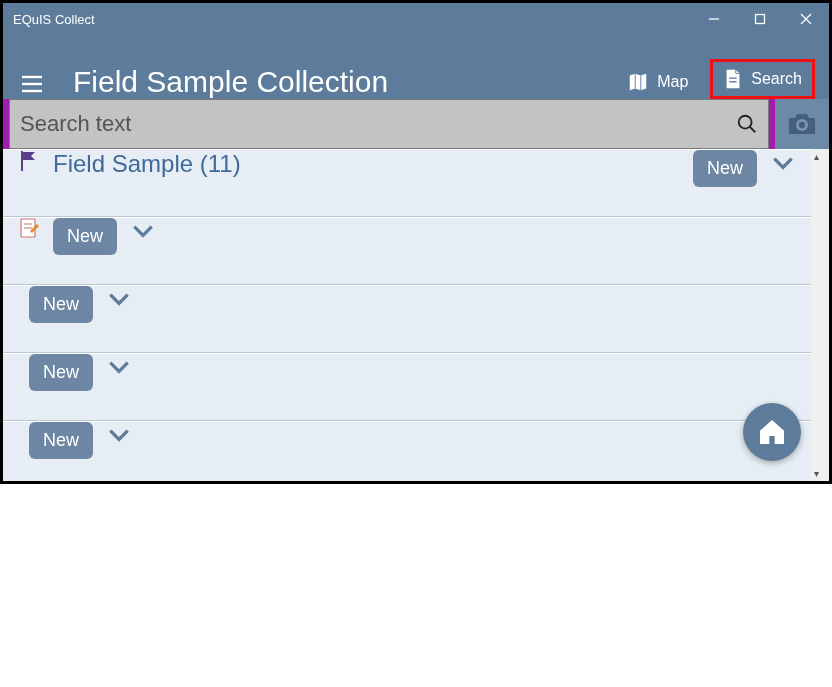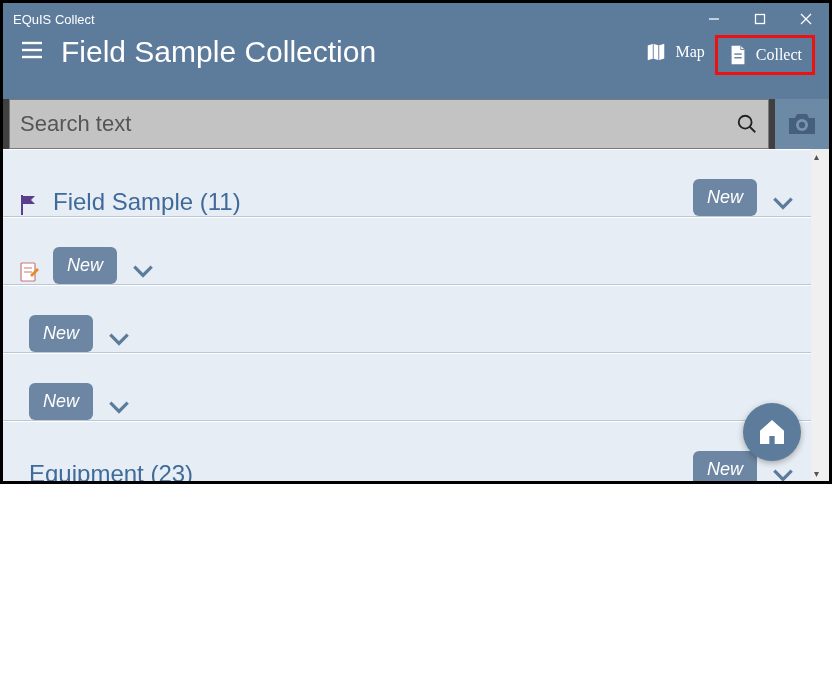--- a/index.html
+++ b/index.html
@@ -13,33 +13,33 @@
     height: 32px; background: #5d7b9b; display: flex; align-items: center;
     color: #fff; font-size: 13px; padding-left: 10px; flex-shrink: 0;
   }
   .titlebar .title { flex: 1; }
   .win-btn {
     width: 46px; height: 32px; display: flex; align-items: center; justify-content: center;
     color: #fff; cursor: pointer;
   }
   
   .appheader {
-    height: 64px; background: #5d7b9b; display: flex; align-items: flex-start;
-    padding: 0 14px; color: #fff; flex-shrink: 0;
+    height: 64px; background: #5d7b9b; display: flex; align-items: flex-end;
+    padding: 0 14px; color: #fff; flex-shrink: 0; gap: 12px;
   }
   .hamburger { width: 30px; height: 30px; display: flex; align-items: center; justify-content: center; cursor: pointer; margin-right: 14px;}
   .appheader .page-title { font-size: 30px; font-weight: 300; flex: 1; color: #fff; }
   .header-action {
     display: flex; align-items: center; gap: 8px; padding: 6px 10px; cursor: pointer;
-    font-size: 16px; color: #fff; font-family: Liberation Serif, serif;
+    font-size: 16px; color: #fff;
   }
   .reports-highlight { border: 3px solid #e11; }
   
   .searchrow {
-    display: flex; align-items: stretch; height: 50px; background: #404040; padding: 0 0 0 6px; gap: 6px; flex-shrink:0;
+    display: flex; align-items: stretch; height: 50px; background: #a21caf; padding: 0 0 0 6px; gap: 6px; flex-shrink:0;
   }
   .searchbox {
     flex: 1; display: flex; align-items: center; background: #c3c3c3;
     border: 1px solid #7a7a7a; padding: 0 10px;
   }
   .searchbox input {
     flex:1; border:none; outline:none; background:transparent; font-size:22px; color:#444;
   }
   .searchbox input::placeholder { color:#555; }
   .camera-btn {
@@ -47,29 +47,29 @@
   }
   
   .body-area { flex:1; display:flex; position:relative; overflow:hidden; }
   .list { flex:1; overflow-y:auto; background:#fff; }
   .scrollbar-gutter { width:18px; background:#f0f0f0; position:relative; }
   .scroll-arrow { position:absolute; left:3px; font-size:10px; color:#555; }
   .scroll-arrow.top { top:2px; }
   .scroll-arrow.bottom { bottom:2px; }
   
   .row {
-    display:flex; align-items:flex-end; height:68px; padding:0 14px;
+    display:flex; align-items:flex-start; height:68px; padding:0 14px;
     background:#e6edf4; border-bottom:1px solid #b9c6d3; border-top:1px solid #fff;
     gap:12px;
   }
   .row-icon { width:24px; display:flex; justify-content:center; }
   .row-label { flex:1; font-size:24px; color:#3f6a9a; font-weight:400; white-space:nowrap; overflow:hidden; }
   .new-btn {
     background:#6c86a3; color:#fff; border:none; border-radius:6px;
-    font-size:18px; padding:8px 14px; cursor:pointer;font-style:italic;
+    font-size:18px; padding:8px 14px; cursor:pointer;
   }
   .chevron { width:28px; color:#5d7b9b; display:flex; align-items:center; justify-content:center; cursor:pointer; }
   
   .home-fab {
     position:absolute; right:28px; bottom:20px; width:58px; height:58px; border-radius:50%;
     background:#5d7b9b; display:flex; align-items:center; justify-content:center; cursor:pointer;
     box-shadow:0 2px 6px rgba(0,0,0,.3);
   }
 </style>
 </head>
@@ -114,21 +114,21 @@
       </svg>
       <span>Map</span>
     </div>
     <div class="header-action reports-highlight">
       <svg width="20" height="22" viewBox="0 0 20 24">
         <path d="M3 2 H13 L17 6 V22 H3 Z" fill="#fff"></path>
         <path d="M13 2 V6 H17" fill="none" stroke="#5d7b9b" stroke-width="1"></path>
         <line x1="6" y1="11" x2="14" y2="11" stroke="#5d7b9b" stroke-width="1.5"></line>
         <line x1="6" y1="15" x2="14" y2="15" stroke="#5d7b9b" stroke-width="1.5"></line>
       </svg>
-      <span>Collect</span>
+      <span>Search</span>
     </div>
   </div>
 
   <div class="searchrow">
     <div class="searchbox">
       <input type="text" placeholder="Search text" style="">
       <svg width="22" height="22" viewBox="0 0 24 24">
         <circle cx="10" cy="10" r="7" fill="none" stroke="#222" stroke-width="2"></circle>
         <line x1="15" y1="15" x2="21" y2="21" stroke="#222" stroke-width="2"></line>
       </svg>
@@ -193,21 +193,20 @@
         <button class="new-btn">New</button>
         <span class="chevron">
           <svg width="26" height="26" viewBox="0 0 24 24">
               <path d="M4 8 L12 16 L20 8" fill="none" stroke="#5d7b9b" stroke-width="3"></path>
             </svg>
         </span>
       </div>
 
       <div class="row">
         <span class="row-icon" style="width:0;"></span>
-        <span class="row-label">Equipment (23)</span>
         <button class="new-btn">New</button>
         <span class="chevron">
           <svg width="26" height="26" viewBox="0 0 24 24">
               <path d="M4 8 L12 16 L20 8" fill="none" stroke="#5d7b9b" stroke-width="3"></path>
             </svg>
         </span>
       </div>
 
     </div>
 

